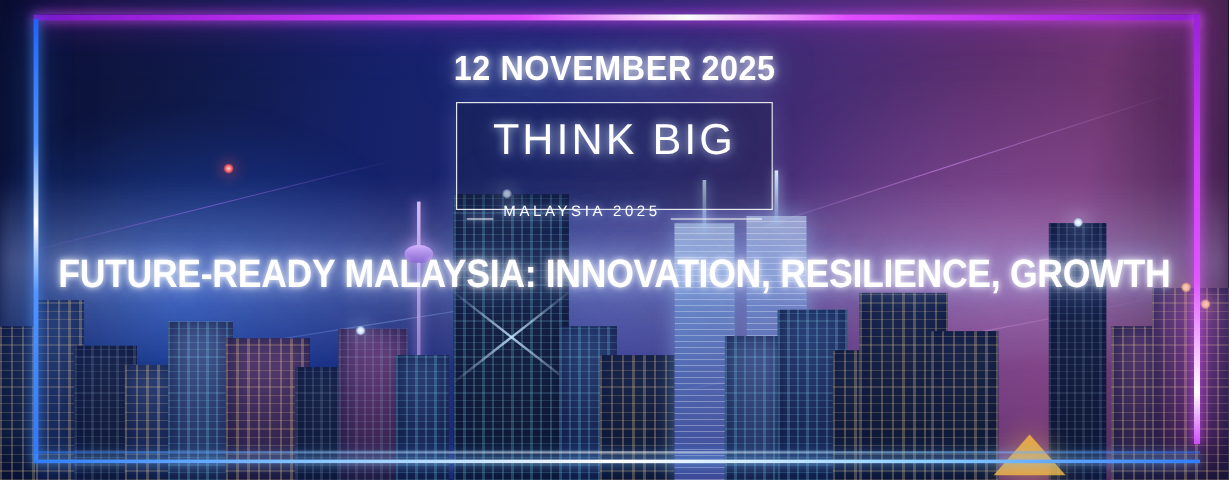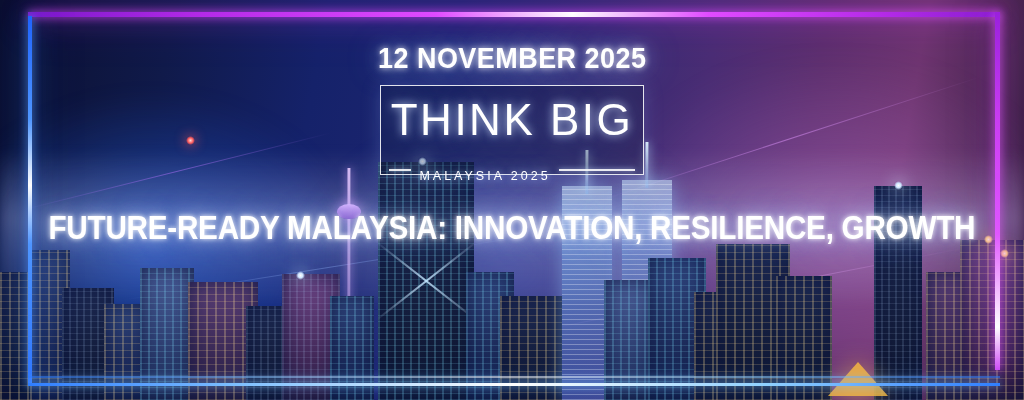--- a/index.html
+++ b/index.html
@@ -231,21 +231,21 @@
     border: 1.5px solid rgba(255,255,255,.88);
     display: flex;
     flex-direction: column;
     align-items: center;
     background: rgba(22,32,66,.30);
     box-shadow: 0 0 18px rgba(160,190,255,.22);
   }
 
   .logo-title {
     margin-top: 9px;
-    font-size: 44px;
+    font-size: 36px;
     font-weight: 300;
     letter-spacing: 2.5px;
     color: #ffffff;
     text-shadow: 0 0 8px rgba(215,230,255,.80), 0 0 22px rgba(150,190,255,.50);
     white-space: nowrap;
   }
 
   .logo-sub-row {
     margin-top: 3px;
     display: flex;
@@ -269,21 +269,21 @@
   .netdots .b { background: #2f7dff; box-shadow: 0 0 4px rgba(70,140,255,.95); }
   .netdots i {
     position: absolute; height: 1px;
     background: rgba(210,225,255,.55);
     transform-origin: left center;
   }
 
   .logo-foot {
     position: absolute;
     left: 0; right: 0; bottom: -9px;
-    display: flex; align-items: flex-start; justify-content: center;
+    display: flex; align-items: flex-end; justify-content: center;
     gap: 8px;
   }
   .logo-foot .rule {
     height: 1.5px; width: 22px;
     background: rgba(255,255,255,.9);
     box-shadow: 0 0 5px rgba(200,225,255,.8);
   }
   .logo-foot .rule.long { width: 76px; }
   .logo-foot .label {
     font-size: 12.5px;

